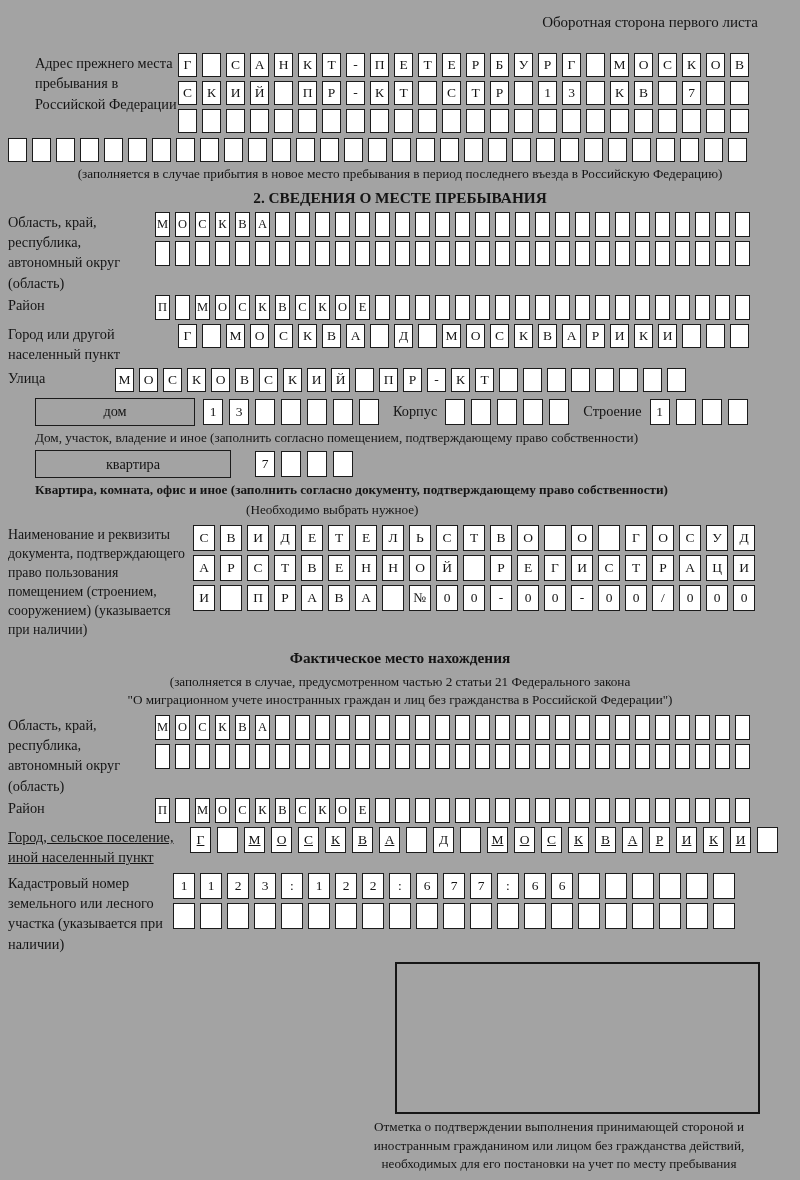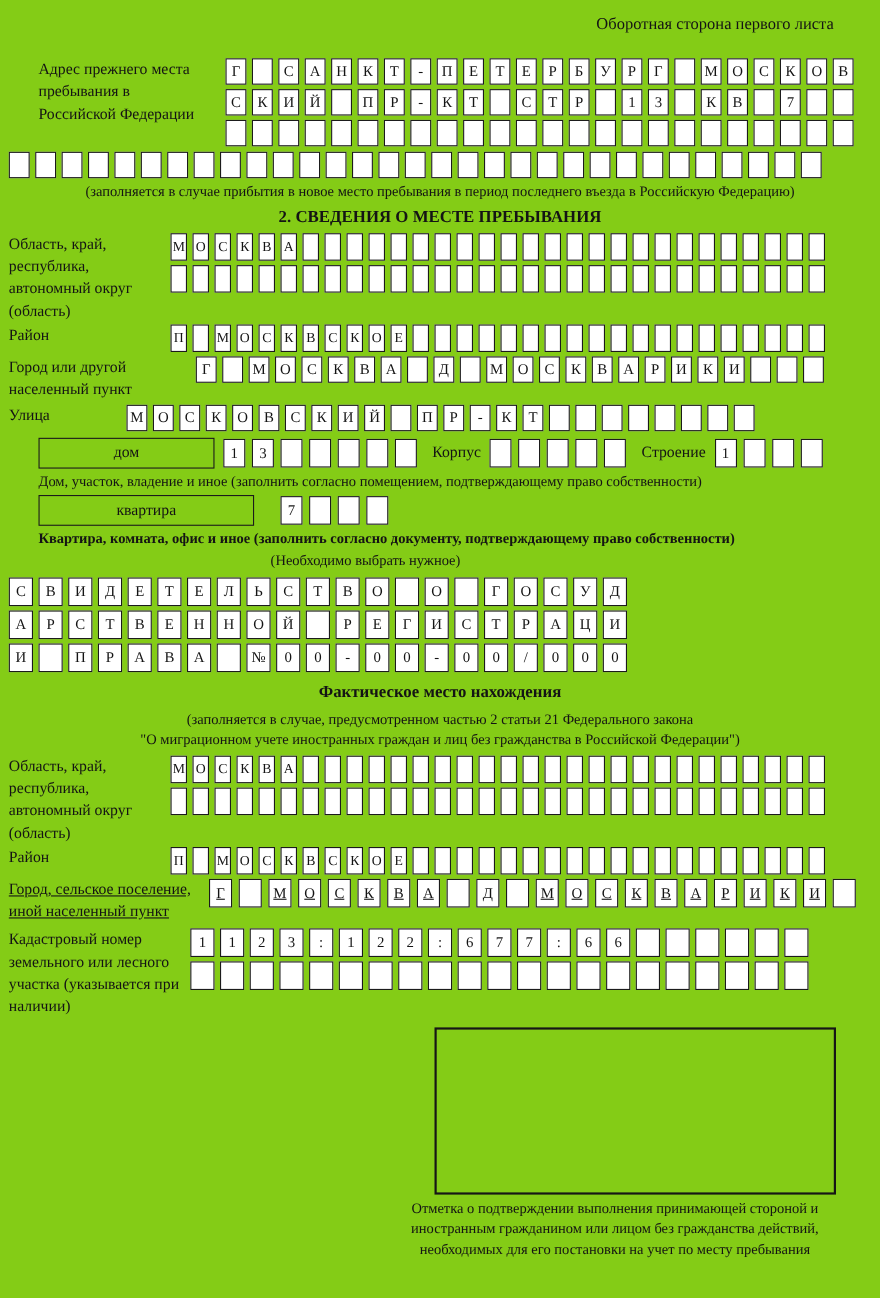--- a/index.html
+++ b/index.html
@@ -1,19 +1,19 @@
 <!DOCTYPE html>
 <html lang="ru"><head>
 <meta charset="utf-8">
 <title>Уведомление — оборотная сторона первого листа</title>
 <style>
   html,body{margin:0;padding:0;background:#fff;color:#141414;
     font-family:"Liberation Serif","DejaVu Serif",serif;}
   .page{position:relative;width:800px;height:1180px;box-sizing:border-box;
-    padding:14px 8px 0 8px;overflow:hidden;background:#84cc16;}
+    padding:14px 8px 0 8px;overflow:hidden;background:#a3a3a3;}
   .side-note{text-align:right;padding-right:34px;font-size:15px;}
   .field{display:flex;align-items:flex-start;}
   .lbl{font-size:14.3px;line-height:1.42;flex:none;}
   .rowstack>*+*{margin-top:4px;}
   .cells{display:flex;}
   .cell{flex:none;box-sizing:border-box;border:1.5px solid #1b1b1b;background:#fff;
     display:flex;align-items:center;justify-content:center;font-size:13.5px;}
   .c24{gap:5px;} .c24 .cell{width:19px;height:24px;}
   .c30{gap:5px;} .c30 .cell{width:15px;height:25px;font-size:12.5px;}
   .c21{gap:5px;} .c21 .cell{width:22px;height:26px;}
@@ -33,21 +33,21 @@
   .w170{width:170px;} .w147{width:147px;} .w107{width:107px;}
   .w185{width:185px;font-size:13.8px;line-height:1.38;} .w182{width:182px;} .w165{width:165px;}
 </style>
 </head>
 <body>
 
 <div class="page">
 
   <div class="side-note">Оборотная сторона первого листа</div>
 
-  <div class="field" style="margin-top:22px;gap:27px;">
+  <div class="field" style="margin-top:22px;">
     <div class="lbl w170" style="padding-left:27px;box-sizing:border-box;">Адрес прежнего места пребывания в Российской Федерации</div>
     <div class="rowstack">
       <div class="cells c24">
           <span class="cell">Г</span>
           <span class="cell"></span>
           <span class="cell">С</span>
           <span class="cell">А</span>
           <span class="cell">Н</span>
           <span class="cell">К</span>
           <span class="cell">Т</span>
@@ -362,20 +362,21 @@
         <span class="cell"></span>
         <span class="cell"></span>
         <span class="cell"></span>
       </div>
   </div>
   <div class="note" style="margin-top:3px;padding-left:27px;font-weight:bold;">Квартира, комната, офис и иное (заполнить согласно документу, подтверждающему право собственности)</div>
 
   <div class="note" style="margin-top:2px;margin-left:238px;">(Необходимо выбрать нужное)</div>
 
   <div class="field" style="margin-top:6px;">
+    <div class="lbl w185">Наименование и реквизиты документа, подтверждающего право пользования помещением (строением, сооружением) (указывается при наличии)</div>
     <div class="rowstack">
       <div class="cells c21">
           <span class="cell">С</span>
           <span class="cell">В</span>
           <span class="cell">И</span>
           <span class="cell">Д</span>
           <span class="cell">Е</span>
           <span class="cell">Т</span>
           <span class="cell">Е</span>
           <span class="cell">Л</span>

